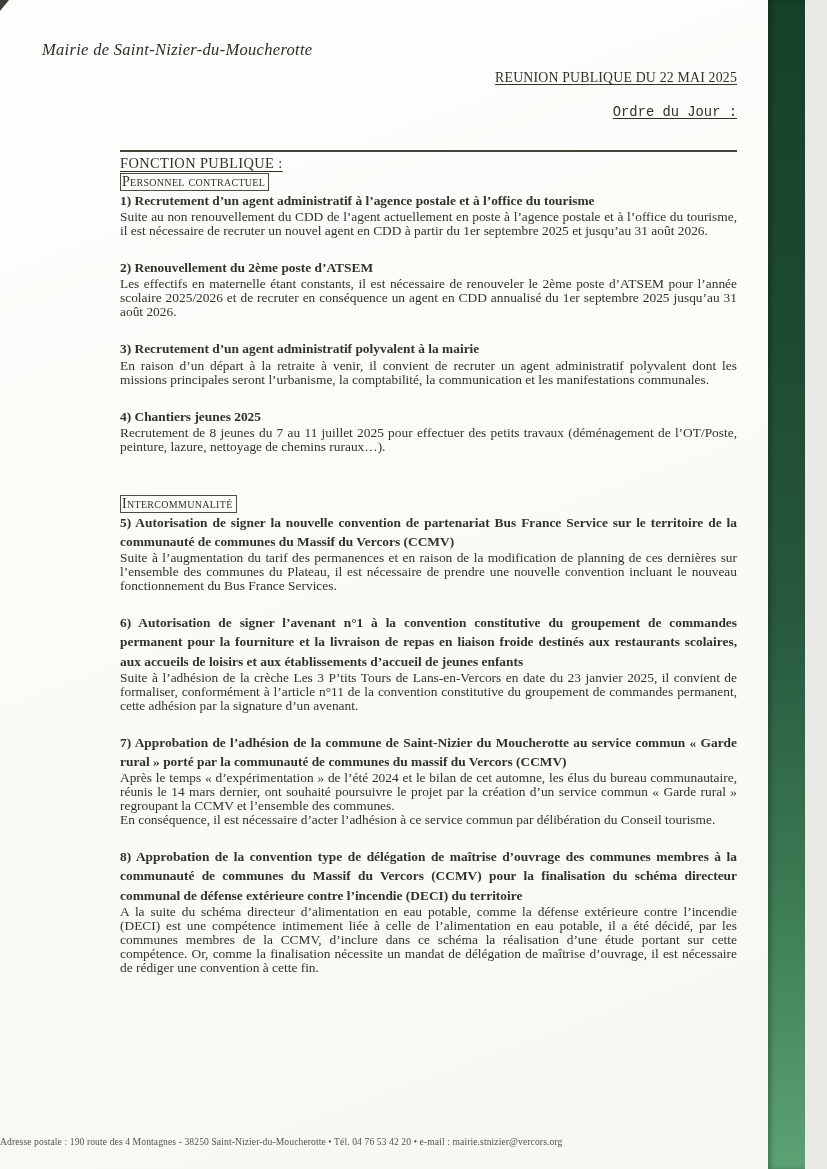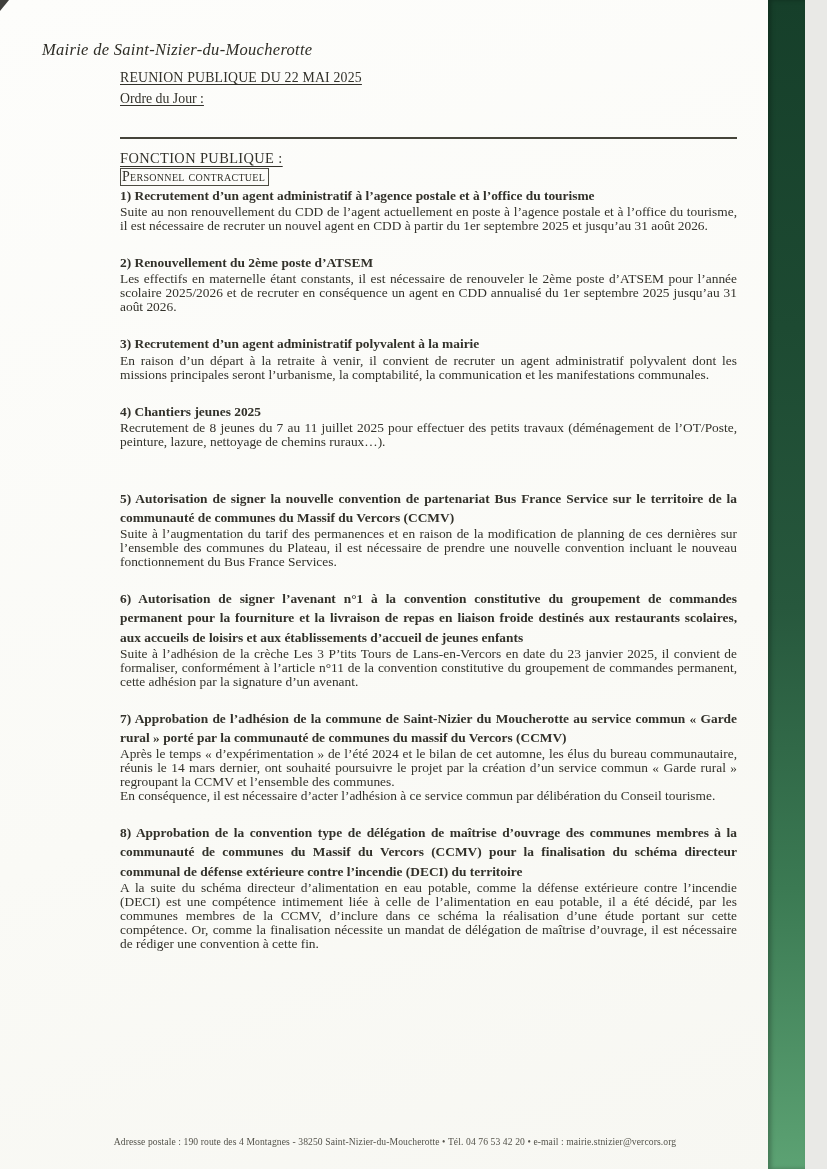--- a/index.html
+++ b/index.html
@@ -32,32 +32,32 @@
     position: absolute; left: 42px; top: 40px;
     font-style: italic;
     font-size: 16.5px;
     letter-spacing: .3px;
     color: #2e2d26;
   }
   .content {
     position: absolute; left: 120px; top: 0;
     width: 617px;
   }
-  .centered { text-align: left; }
+  .centered { text-align: right; }
   .doc-title { margin-top: 70px; font-size: 13.8px; letter-spacing: .2px; }
   .doc-title span, .agenda-label span {
     text-decoration: underline;
     text-underline-offset: 2px;
   }
-  .agenda-label { margin-top: 5px; font-size: 13.8px; }
+  .agenda-label { margin-top: 19px; font-size: 13.8px; font-family: Liberation Mono, monospace; }
   section.agenda-section { margin-top: 30px; }
   section.agenda-section.second { margin-top: 40px; }
   .section-head {
     border-top: 2px solid #45443a;
-    padding-top: 10px;
+    padding-top: 2px;
   }
   .section-heading {
     font-size: 14.4px;
     font-weight: normal;
     letter-spacing: .4px;
     text-decoration: underline;
     text-underline-offset: 3px;
     display: inline-block;
   }
   .subheading {
@@ -78,21 +78,21 @@
     text-align: justify;
   }
   .body-par {
     font-size: 13.4px;
     line-height: 14px;
     text-align: justify;
   }
   .footer {
     position: absolute; left: 0; bottom: 22px;
     width: 790px;
-    text-align: center;
+    text-align: left;
     font-size: 9.6px;
     color: #53524a;
     letter-spacing: .1px;
   }
 </style>
 </head>
 <body>
 
 <div class="page">
 
@@ -133,20 +133,23 @@
         <p class="body-par">En raison d’un départ à la retraite à venir, il convient de recruter un agent administratif polyvalent dont les missions principales seront l’urbanisme, la comptabilité, la communication et les manifestations communales.</p>
       </article>
 
       <article class="item">
         <h3 class="item-title">4) Chantiers jeunes 2025</h3>
         <p class="body-par">Recrutement de 8 jeunes du 7 au 11 juillet 2025 pour effectuer des petits travaux (déménagement de l’OT/Poste, peinture, lazure, nettoyage de chemins ruraux…).</p>
       </article>
     </section>
 
     <section class="agenda-section second">
+      <div>
+        <span class="subheading">Intercommunalité</span>
+      </div>
 
       <article class="item first">
         <h3 class="item-title">5) Autorisation de signer la nouvelle convention de partenariat Bus France Service sur le territoire de la communauté de communes du Massif du Vercors (CCMV)</h3>
         <p class="body-par">Suite à l’augmentation du tarif des permanences et en raison de la modification de planning de ces dernières sur l’ensemble des communes du Plateau, il est nécessaire de prendre une nouvelle convention incluant le nouveau fonctionnement du Bus France Services.</p>
       </article>
 
       <article class="item">
         <h3 class="item-title">6) Autorisation de signer l’avenant n°1 à la convention constitutive du groupement de commandes permanent pour la fourniture et la livraison de repas en liaison froide destinés aux restaurants scolaires, aux accueils de loisirs et aux établissements d’accueil de jeunes enfants</h3>
         <p class="body-par">Suite à l’adhésion de la crèche Les 3 P’tits Tours de Lans-en-Vercors en date du 23 janvier 2025, il convient de formaliser, conformément à l’article n°11 de la convention constitutive du groupement de commandes permanent, cette adhésion par la signature d’un avenant.</p>
       </article>

